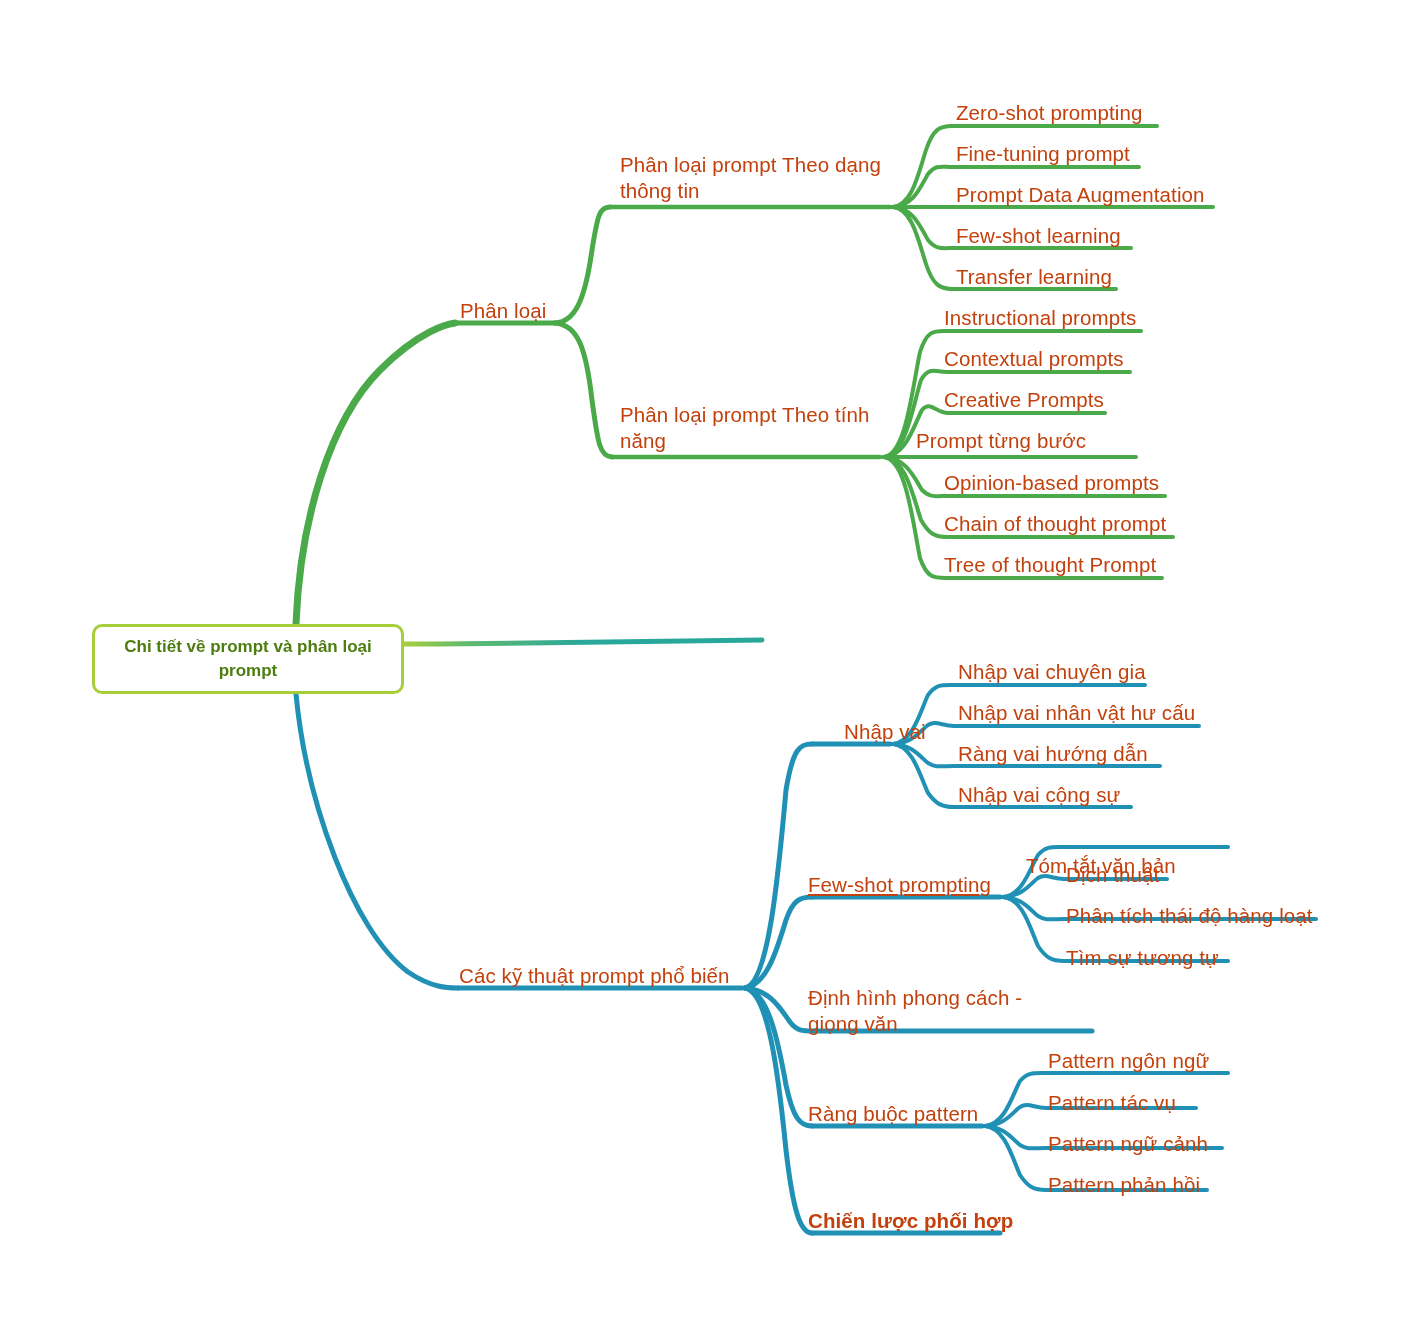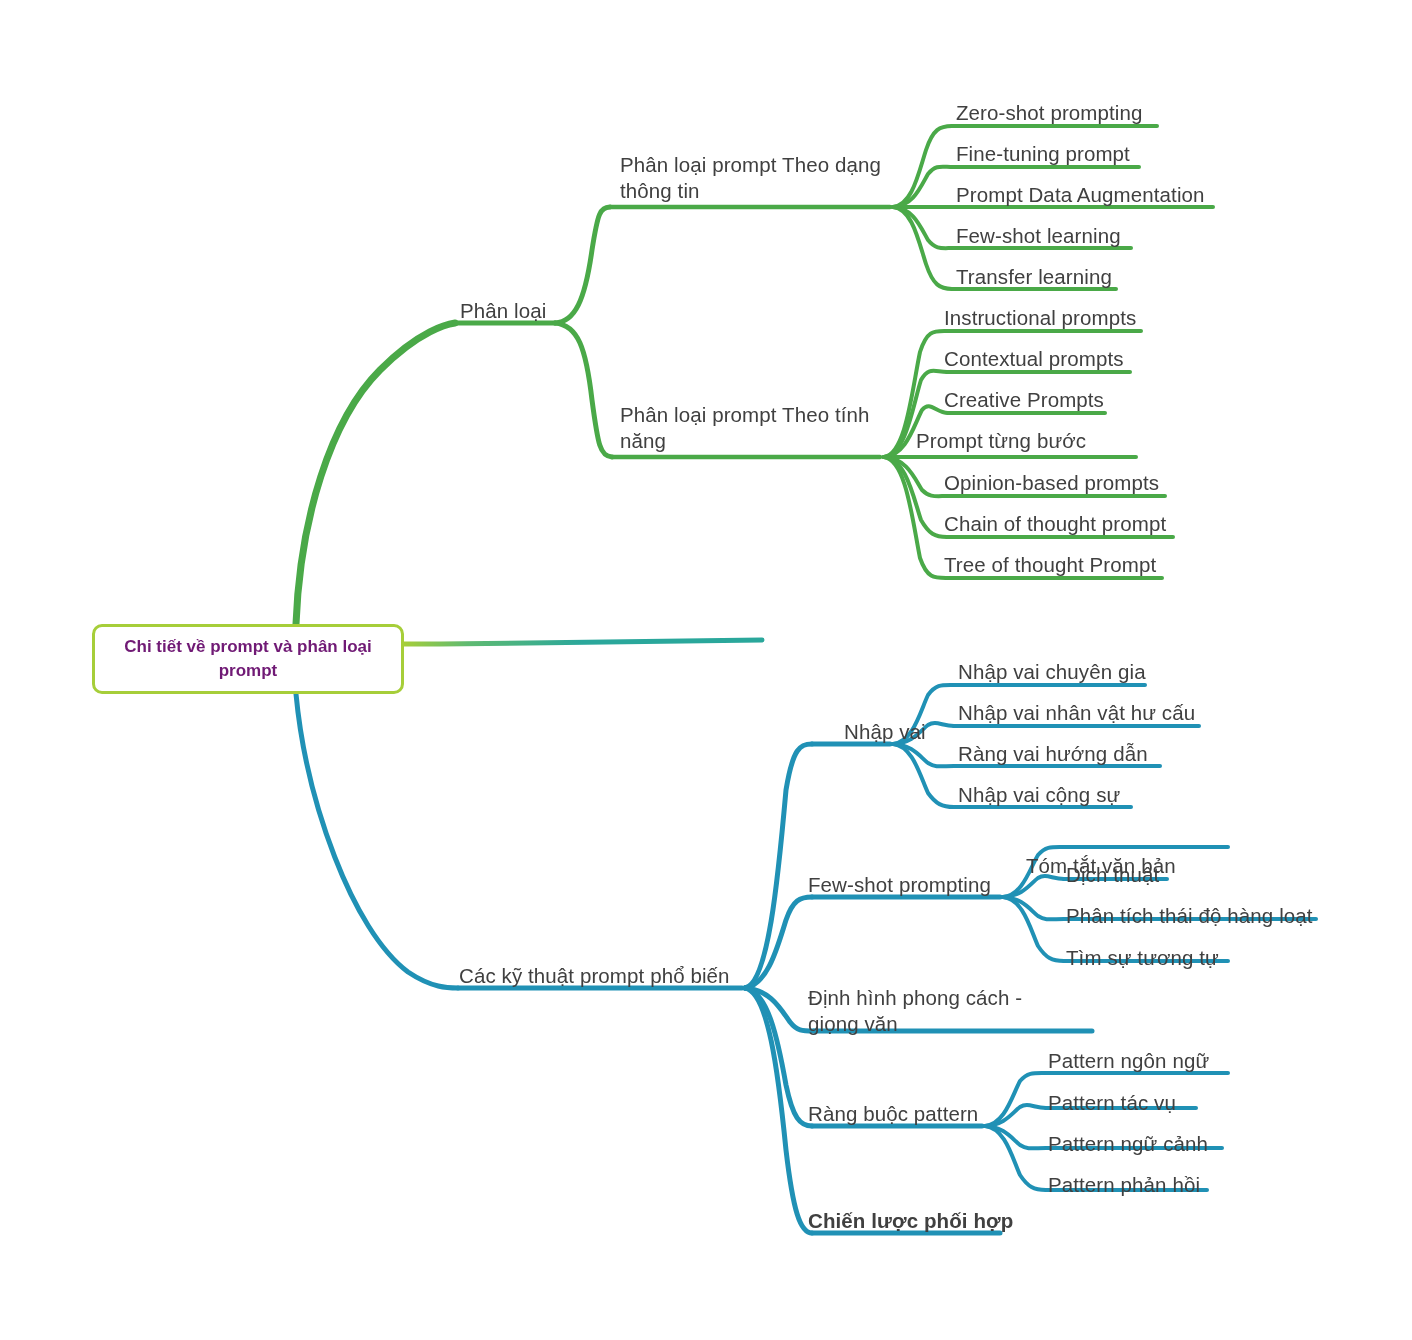--- a/index.html
+++ b/index.html
@@ -18,36 +18,36 @@
   #edges-svg {
     position: absolute;
     left: 0;
     top: 0;
     width: 1412px;
     height: 1340px;
     pointer-events: none;
   }
   .node-label {
     position: absolute;
-    color: #404040;
+    color: #c2410c;
     font-size: 20.5px;
     line-height: 26px;
     white-space: pre;
     letter-spacing: 0.1px;
   }
   .node-label.wrap {
     white-space: normal;
   }
   .central-node {
     position: absolute;
     box-sizing: border-box;
     border: 3px solid #a6ce39;
     border-radius: 10px;
     background: #ffffff;
-    color: #701a75;
+    color: #4d7c0f;
     font-weight: bold;
     font-size: 17px;
     line-height: 24px;
     text-align: center;
     display: flex;
     align-items: center;
     justify-content: center;
     padding: 6px 10px;
   }
   .central-node span { display: block; }
@@ -199,21 +199,21 @@
   <div class="node-label" style="left:944px; top:305px;">Instructional prompts</div>
   <div class="node-label" style="left:944px; top:346px;">Contextual prompts</div>
   <div class="node-label" style="left:944px; top:387px;">Creative Prompts</div>
   <div class="node-label" style="left:916px; top:428px;">Prompt từng bước</div>
   <div class="node-label" style="left:944px; top:470px;">Opinion-based prompts</div>
   <div class="node-label" style="left:944px; top:511px;">Chain of thought prompt</div>
   <div class="node-label" style="left:944px; top:552px;">Tree of thought Prompt</div>
 
   <div class="node-label" style="left:808px; top:719px;margin-left:36px;">Nhập vai</div>
 
-  <div class="node-label" style="left:808px; top:872px;">Few-shot prompting</div>
+  <div class="node-label" style="left:808px; top:872px;text-decoration:underline;">Few-shot prompting</div>
 
   <div class="node-label wrap" style="left:808px; top:985px; width:262px;">
     <span>Định hình phong cách - giọng</span>
     <span>văn</span>
   </div>
 
   <div class="node-label" style="left:808px; top:1101px;">Ràng buộc pattern</div>
 
   <div class="node-label" style="left:808px; top:1208px;font-weight:bold;">Chiến lược phối hợp</div>
 

